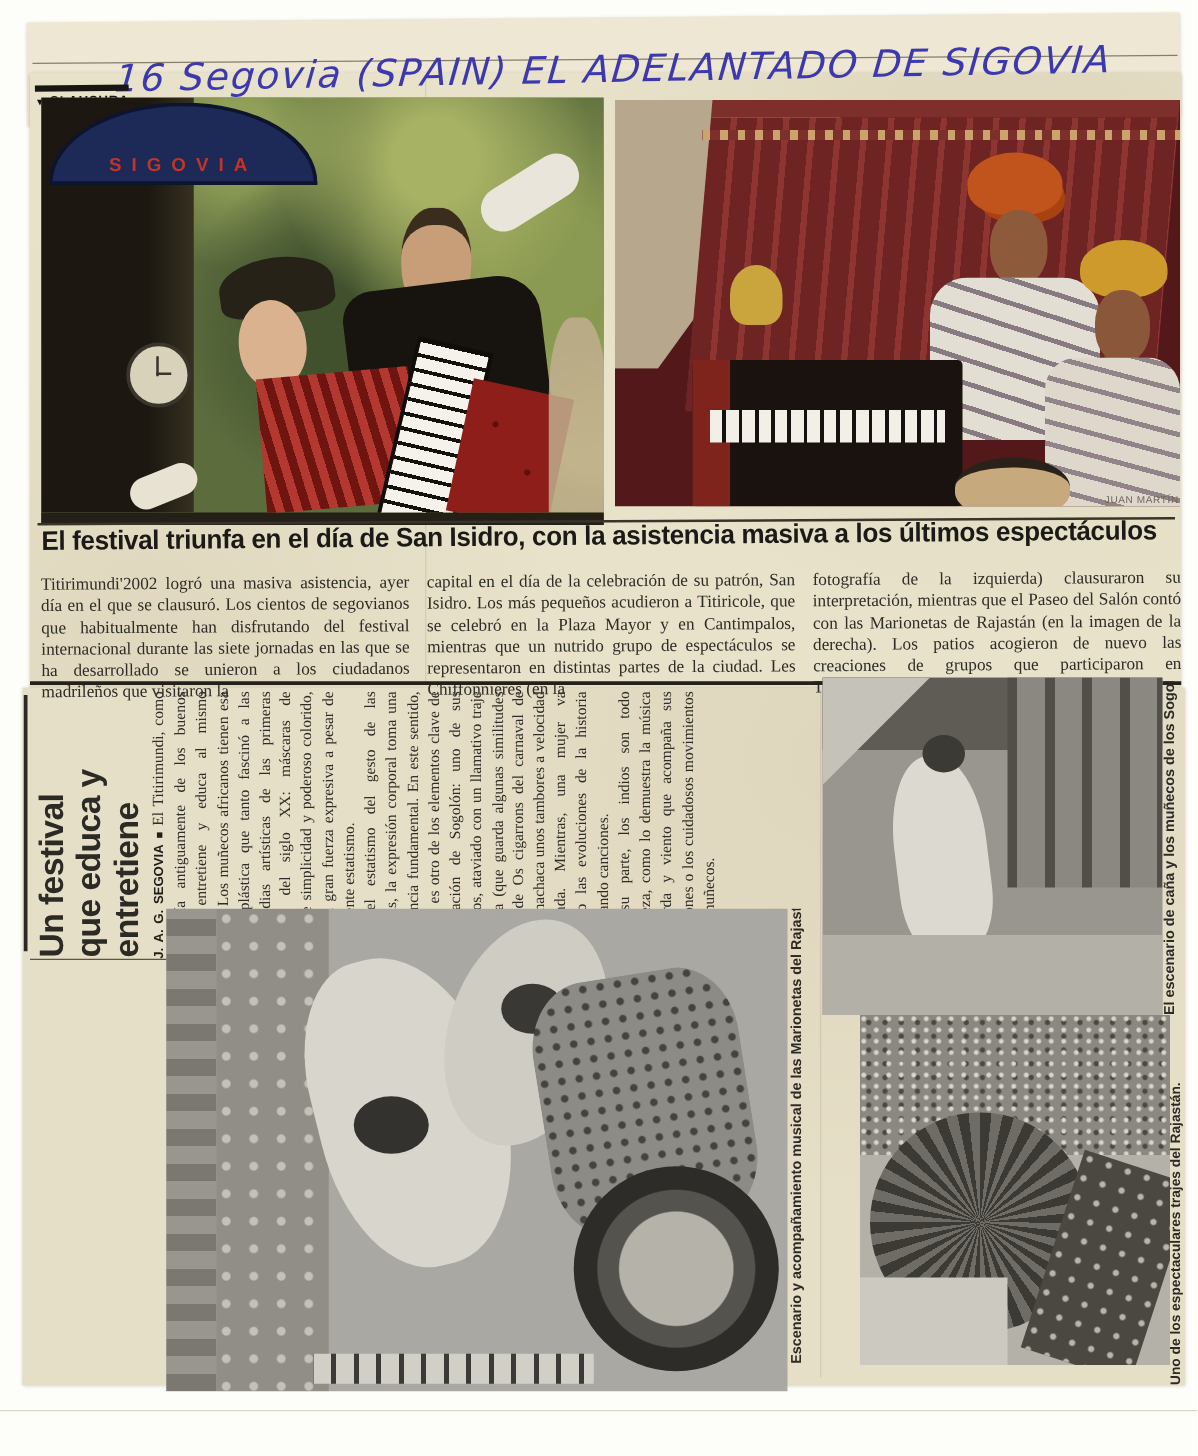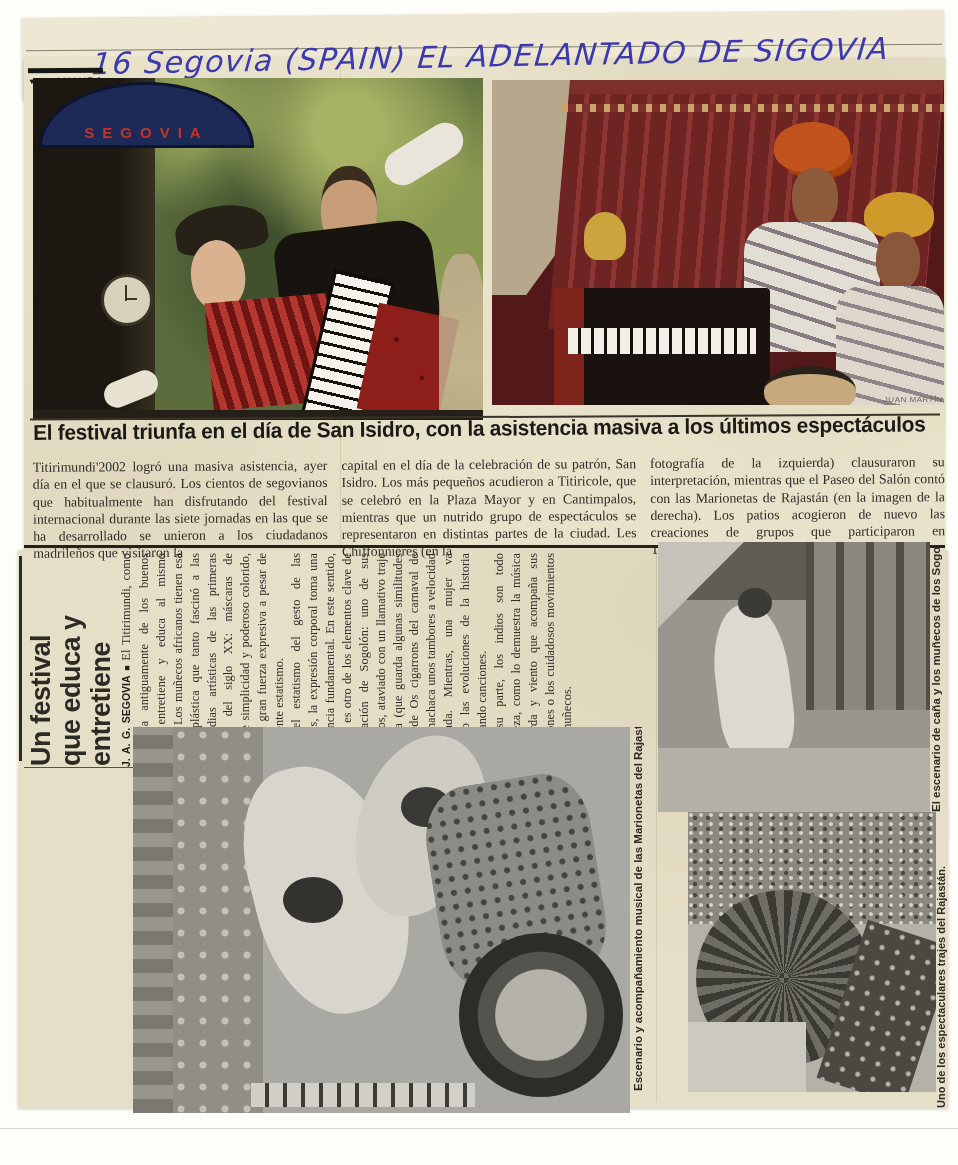--- a/index.html
+++ b/index.html
@@ -188,21 +188,21 @@
   <div class="abs" id="handwriting">16 Segovia (SPAIN) EL ADELANTADO DE SIGOVIA</div>
 
   <div class="abs" id="masthead">
     <span class="tri">▼</span>
     <span>CLAUSURA</span>
   </div>
 
   <div class="photo" id="photo-accordion">
     <div class="pa-structure"></div>
     <div class="pa-arch">
-      <span>SEGOVIA</span>
+      <span>SIGOVIA</span>
     </div>
     <div class="pa-clock"></div>
     <div class="pa-puppet-hat"></div>
     <div class="pa-puppet-face"></div>
     <div class="pa-man-arm"></div>
     <div class="pa-man-head"></div>
     <div class="pa-man-body"></div>
     <div class="pa-bellows"></div>
     <div class="pa-keyboard"></div>
     <div class="pa-grill"></div>

